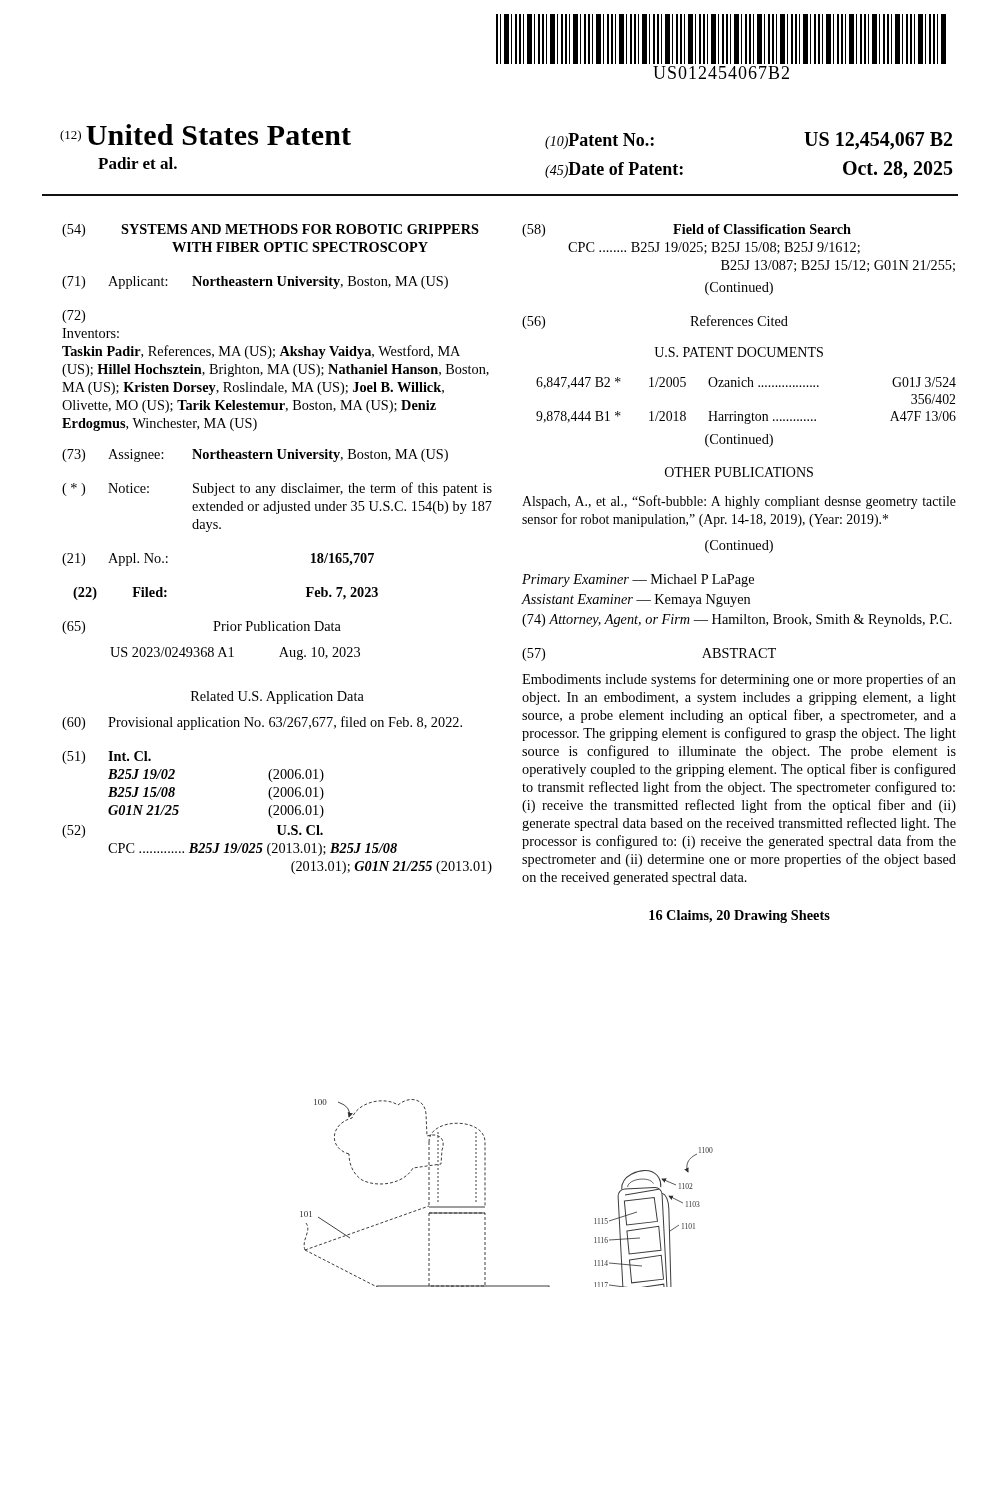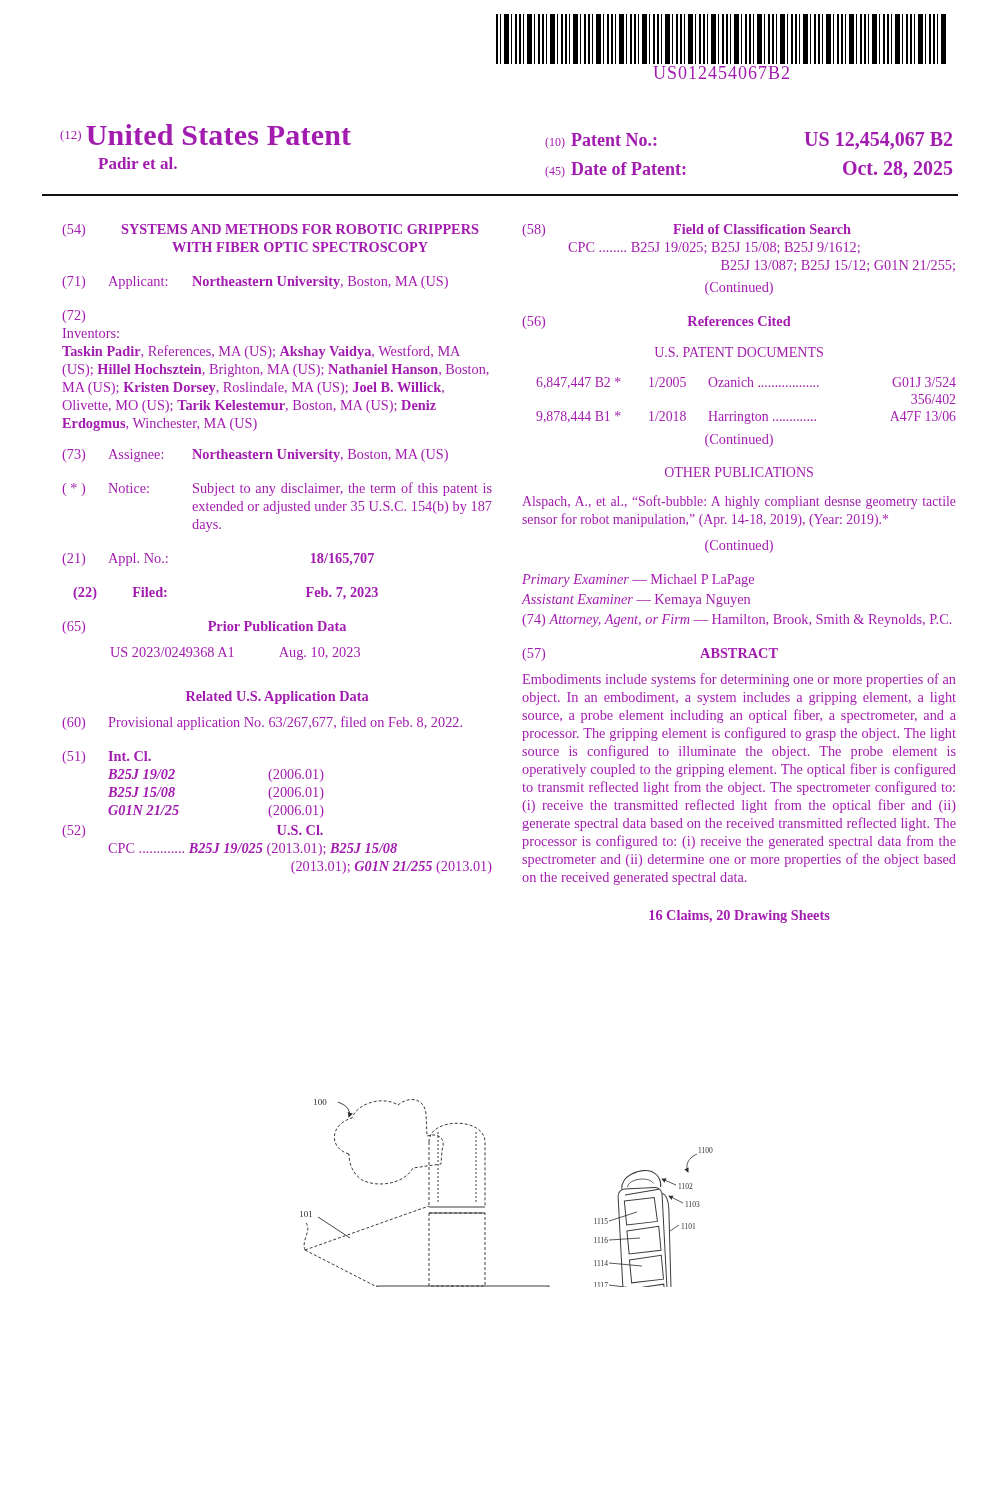--- a/index.html
+++ b/index.html
@@ -1,56 +1,56 @@
 <!DOCTYPE html>
 <html><head>
 <meta charset="utf-8">
 <style>
   html,body{margin:0;padding:0;background:#fff;}
   .page{position:relative;width:1000px;height:1287px;background:#fff;overflow:hidden;
-        font-family:"Liberation Serif","DejaVu Serif",serif;color:#a21caf;}
+        font-family:"Liberation Serif","DejaVu Serif",serif;color:#000000;}
 
   
   .barcode{position:absolute;left:496px;top:14px;width:452px;height:50px;
     background:repeating-linear-gradient(90deg,
       #000 0 2px,transparent 2px 4px,
       #000 4px 5px,transparent 5px 8px,
       #000 8px 13px,transparent 13px 15px,
       #000 15px 16px,transparent 16px 19px,
       #000 19px 21px,transparent 21px 23px);}
   .barcode-text{position:absolute;left:496px;top:63px;width:452px;text-align:center;
     font-size:18px;letter-spacing:1px;}
 
   
   .hdr-left{position:absolute;left:60px;top:118px;}
   .hdr-kind{font-size:13px;vertical-align:6px;}
   .hdr-title{font-size:30px;font-weight:bold;letter-spacing:.2px;}
   .hdr-authors{font-size:17px;font-weight:bold;margin-left:38px;margin-top:2px;}
   .hdr-right{position:absolute;left:545px;top:128px;width:408px;}
   .hdr-row{display:flex;align-items:baseline;margin-bottom:6px;}
-  .hdr-num{font-size:12px;margin-right:6px;}
+  .hdr-num{font-size:14px;margin-right:0;font-style:italic;}
   .hdr-lbl{font-size:18px;font-weight:bold;}
   .hdr-val{font-size:20px;font-weight:bold;margin-left:auto;}
   .rule{position:absolute;left:42px;top:194px;width:916px;height:0;border-top:2px solid #111;}
 
   
   .col{position:absolute;top:220px;font-size:14.3px;line-height:1.26;}
   .col-left{left:62px;width:430px;}
   .col-right{left:522px;width:434px;}
   .sec{display:flex;margin-bottom:16px;}
   .num{width:46px;flex:none;}
   .bold{font-weight:bold;text-align:center;}
   .bi{font-weight:bold;font-style:italic;}
   .it{font-style:italic;}
   .just{text-align:justify;}
   .content{flex:1;min-width:0;}
   .lbl{width:84px;flex:none;}
   .heading-row{position:relative;margin-bottom:8px;}
   .heading-row .num{position:absolute;left:0;top:0;}
-  .heading-center{text-align:center;font-weight:bold;}
+  .heading-center{text-align:center;font-weight:normal;}
   .caps-center{text-align:center;margin:4px 0 12px 0;font-size:14px;}
   .continued{text-align:center;margin:4px 0 16px 0;}
   .publine{display:flex;margin:2px 0 26px 48px;}
   .publine .pubdate{margin-left:44px;}
   .intcl-row{display:flex;}
   .intcl-code{width:160px;flex:none;}
   .cpc2{text-align:right;}
   .ref-row{display:flex;margin-left:14px;font-size:13.8px;}
   .r-patno{width:112px;flex:none;}
   .r-date{width:60px;flex:none;}

